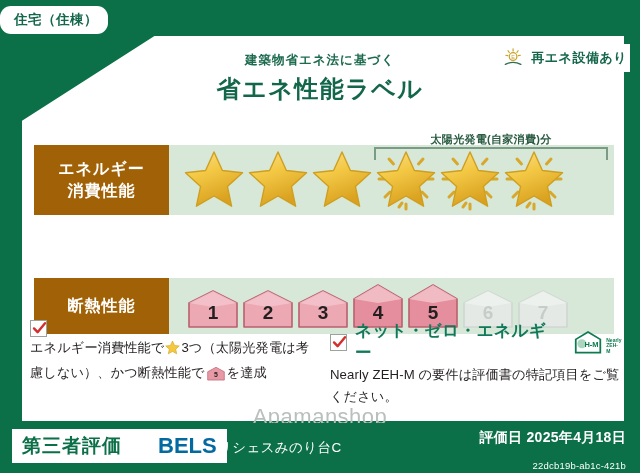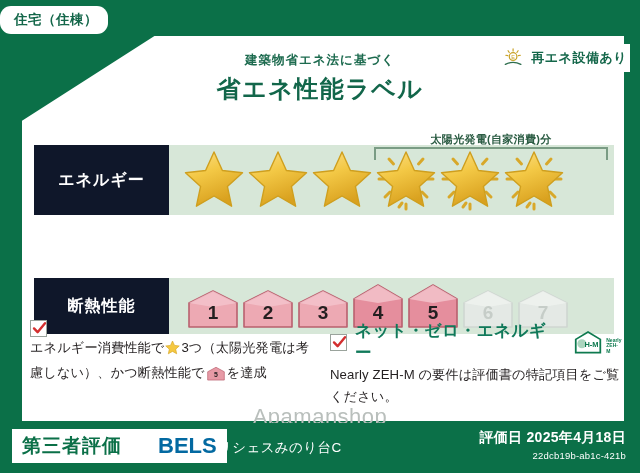--- a/index.html
+++ b/index.html
@@ -67,21 +67,21 @@
   .rating-row {
     position:absolute;
     display:flex;
     left:34px; right:26px;
     height:70px;
   }
   #row-energy { top:145px; }
   #row-insul  { top:238px; height:56px;margin-top:40px; }
 
   .row-label {
-    background:#0f172a;
+    background:#a16207;
     color:#ffffff;
     font-weight:bold;
     font-size:16px;
     letter-spacing:1px;
     display:flex; flex-direction:column;
     align-items:center; justify-content:center;
     width:135px;
     line-height:1.35;
     flex:none;
   }
@@ -186,21 +186,21 @@
   }
   #bldg-name {
     position:absolute; left:218px; top:16px;
     color:#ffffff; font-size:13.5px; letter-spacing:.4px;
   }
   #eval-block {
     position:absolute; right:14px; top:6px;
     text-align:right; color:#ffffff;
   }
   #eval-date { font-size:14px; font-weight:bold; letter-spacing:.3px; }
-  #eval-id   { font-size:9.5px; margin-top:3px; letter-spacing:.2px; }
+  #eval-id   { font-size:9.5px; margin-top:13px; letter-spacing:.2px; }
 </style>
 </head>
 <body>
 
 <div id="frame">
 
   <div id="page"></div>
 
   <div id="tag-house">
     <span>住宅（住棟）</span>
@@ -225,20 +225,21 @@
   </div>
 
   <div id="title-wrap">
     <div id="subtitle">建築物省エネ法に基づく</div>
     <div id="maintitle">省エネ性能ラベル</div>
   </div>
 
   <div class="rating-row" id="row-energy">
     <div class="row-label">
       <span>エネルギー</span>
+      <span>消費性能</span>
     </div>
     <div class="row-body">
       <div id="solar-caption">太陽光発電(自家消費)分</div>
       <div id="solar-bracket"></div>
       <div class="stars" id="stars">
           <div class="star-cell">
             <svg width="62" height="62" viewBox="0 0 62 62">
               <defs>
                 <linearGradient id="g1" x1="0" y1="0" x2="0.4" y2="1">
                   <stop offset="0%" stop-color="#fbe08a"></stop>

